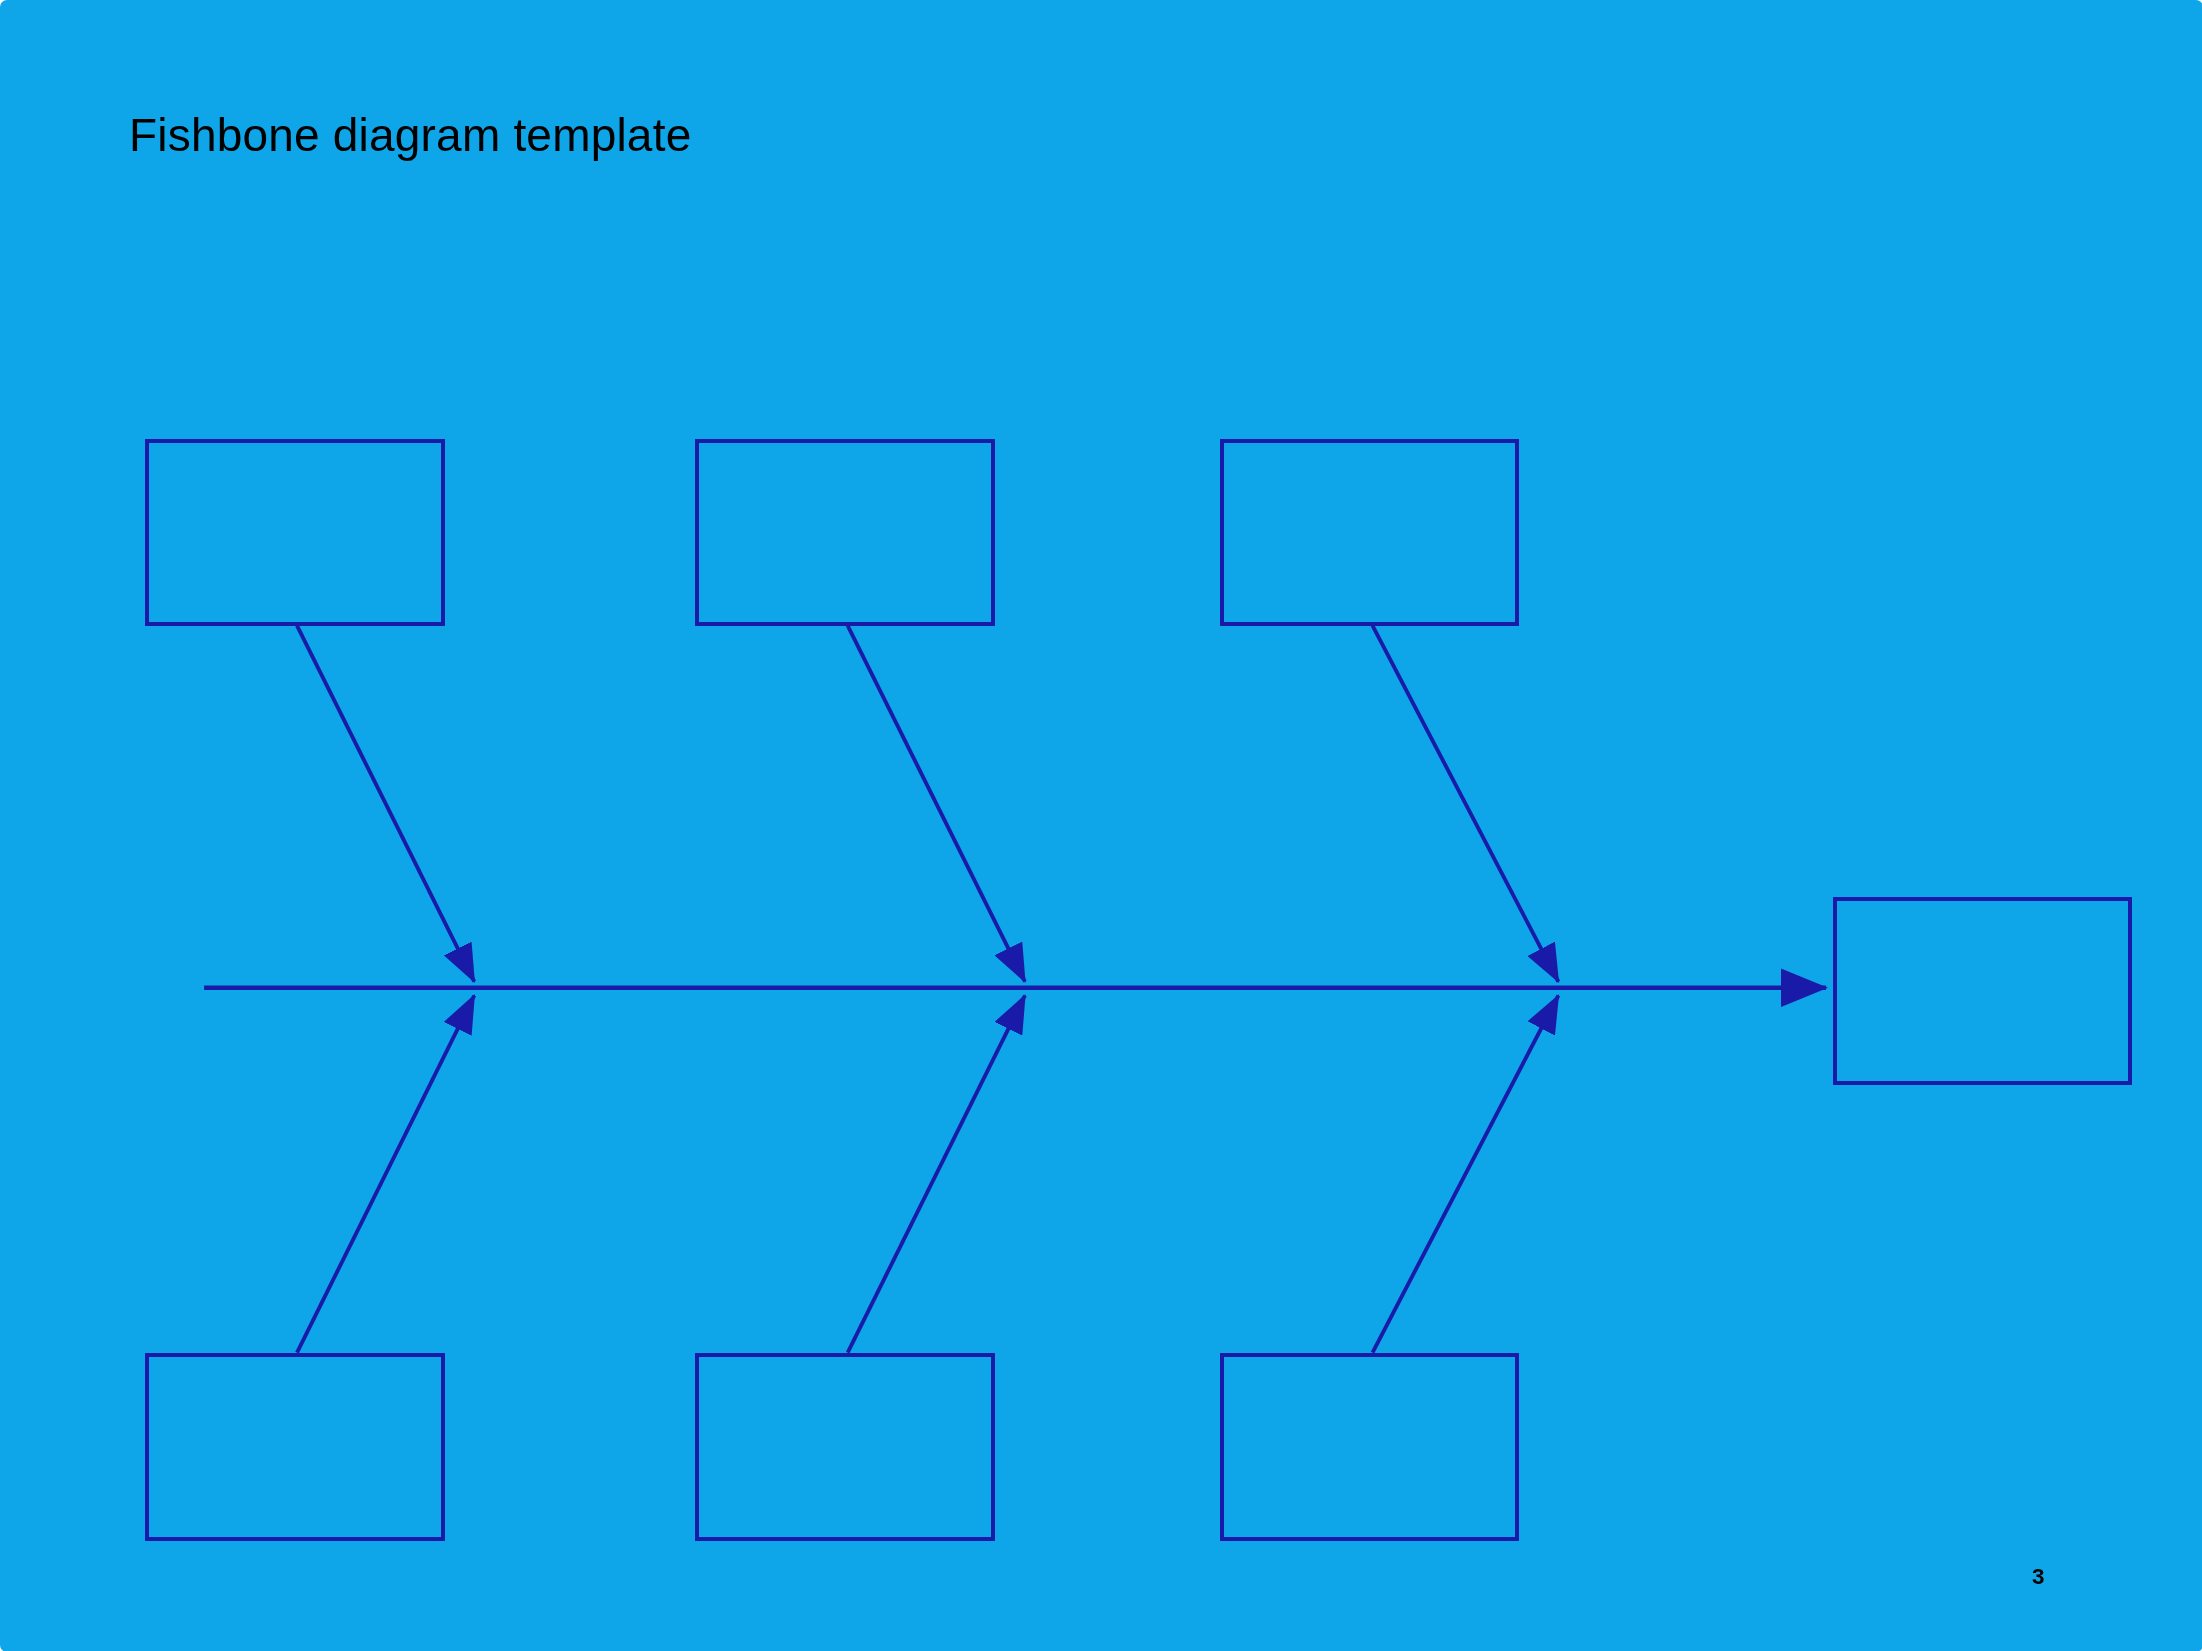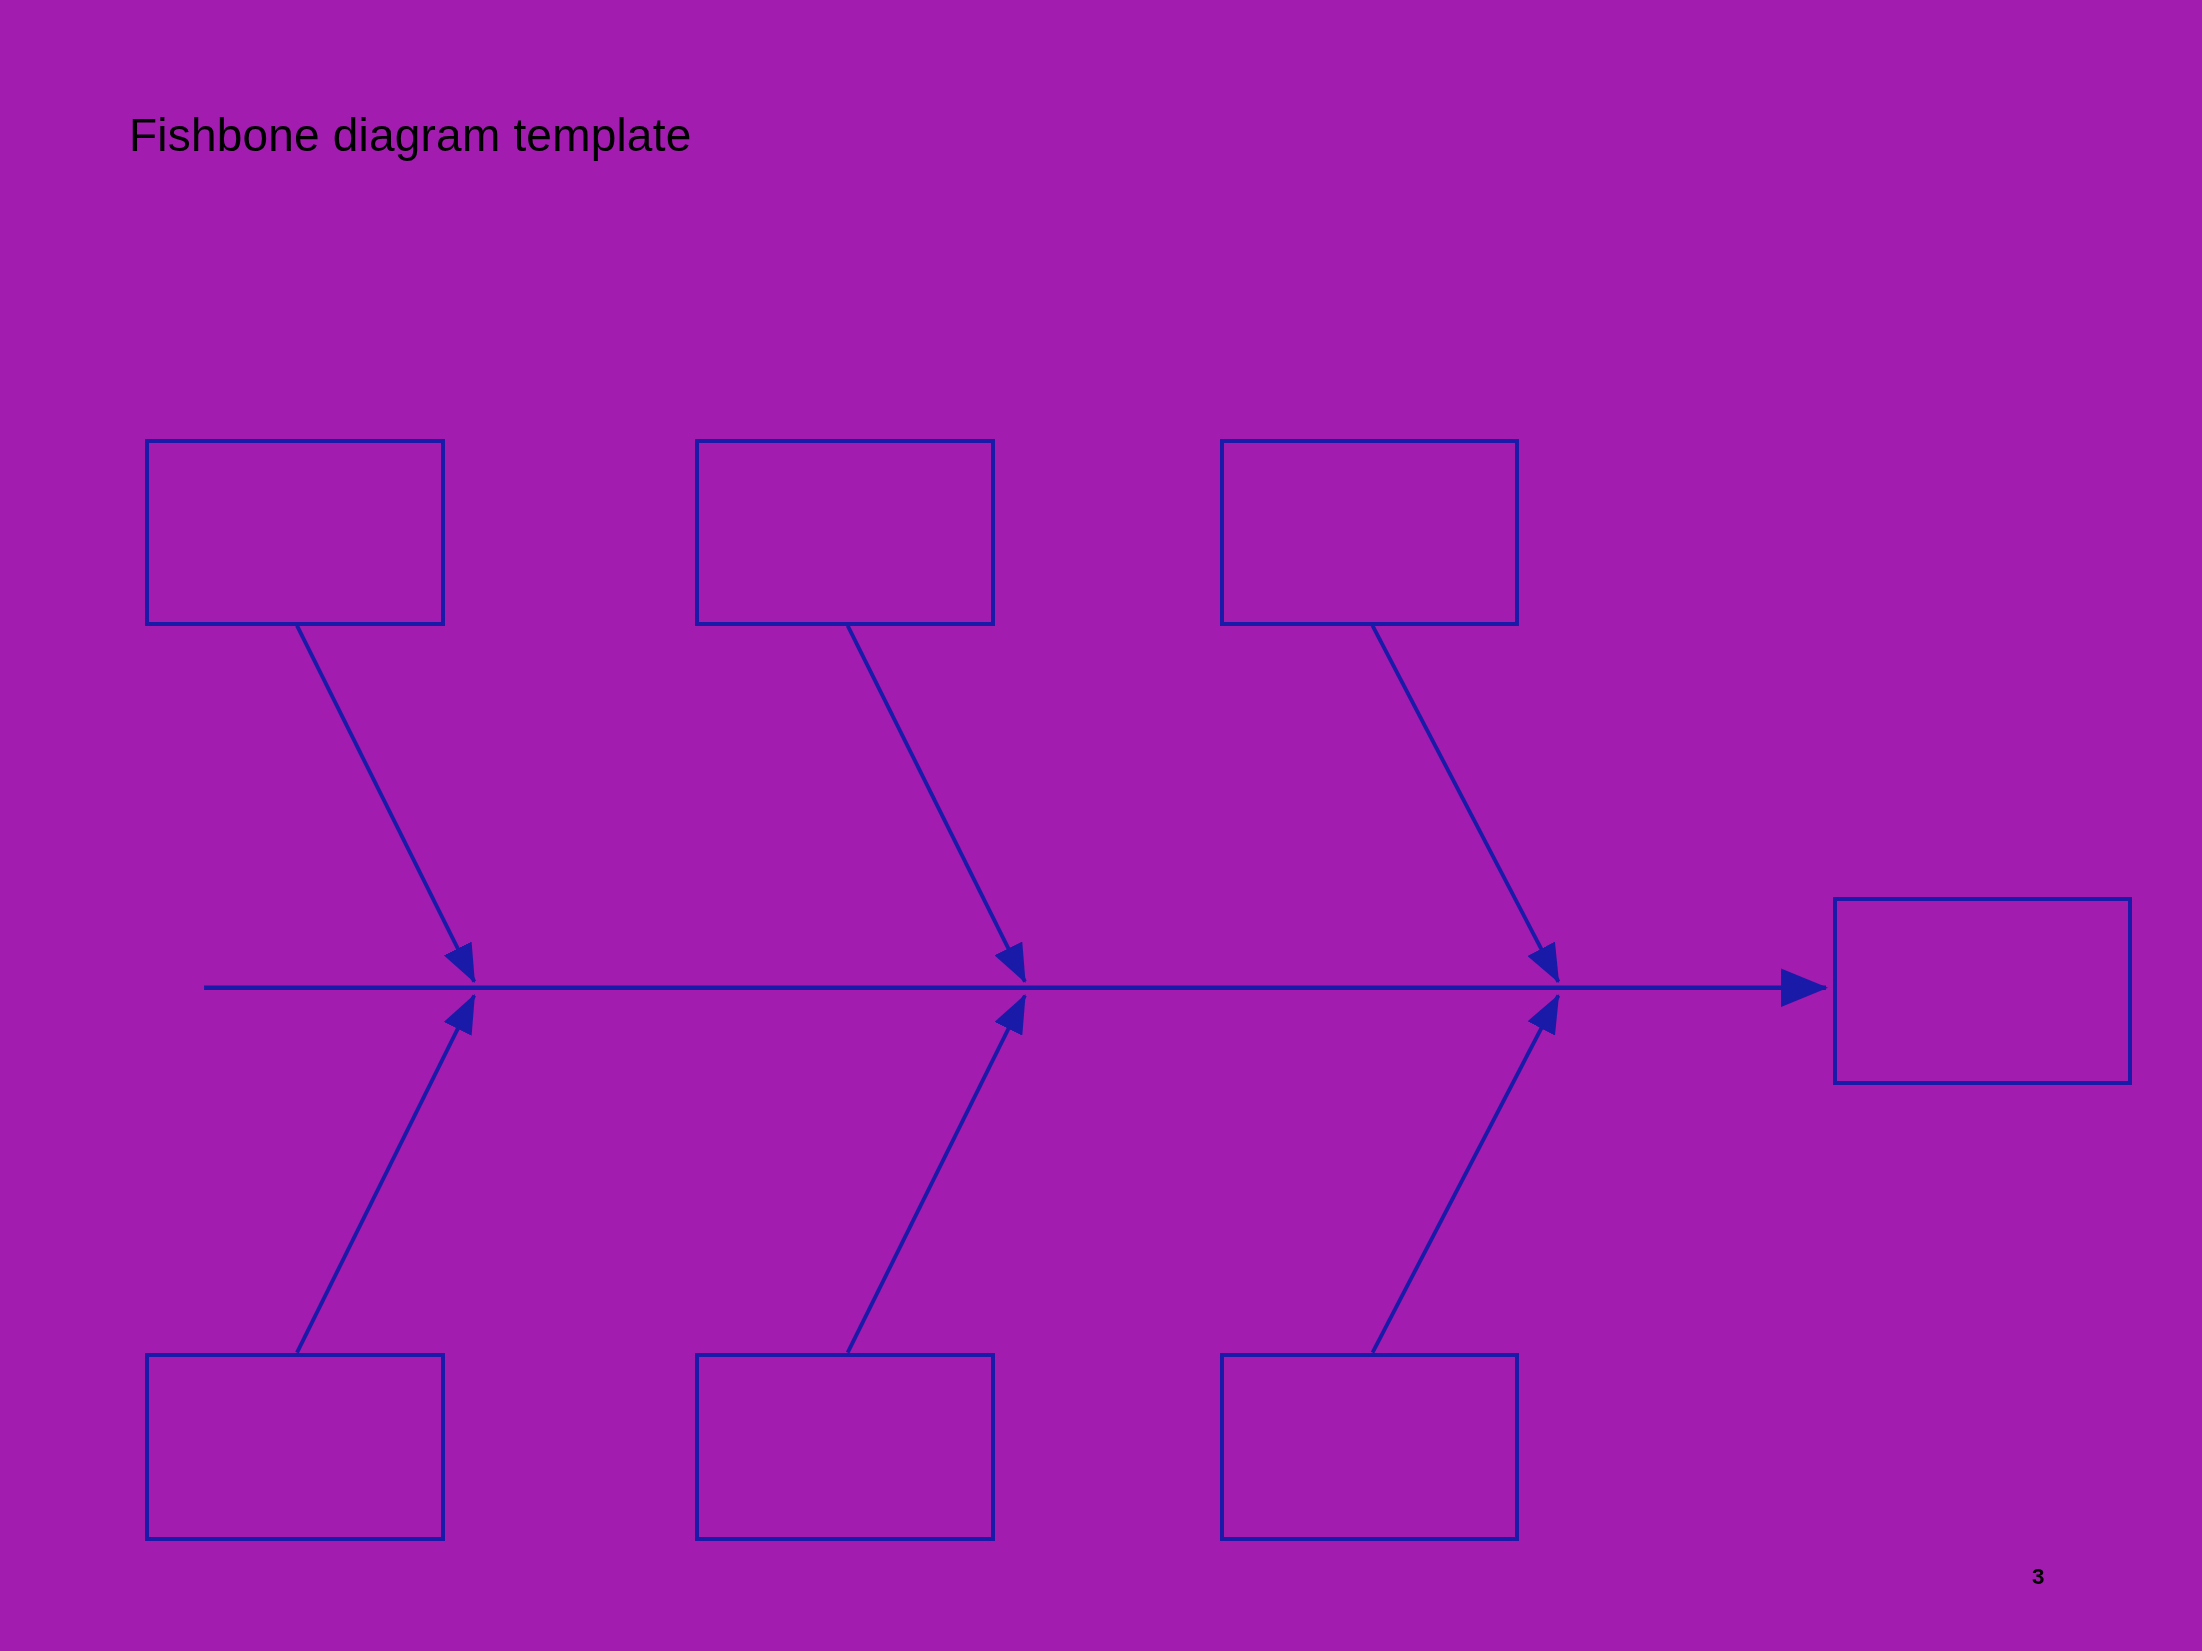--- a/index.html
+++ b/index.html
@@ -13,21 +13,22 @@
     position: relative;
     overflow: hidden;
     font-family: "Liberation Sans", sans-serif;
   }
   #slide {
     position: absolute;
     left: 0;
     top: 0;
     width: 2203px;
     height: 1652px;
-    background: #a21caf;
+    background: #0ea5e9;
+    border-radius: 7px;
   }
   #slide-title {
     position: absolute;
     left: 129px;
     top: 108px;
     font-family: "Liberation Sans", sans-serif;
     font-size: 46px;
     font-weight: 400;
     color: #000000;
     letter-spacing: 0.2px;

